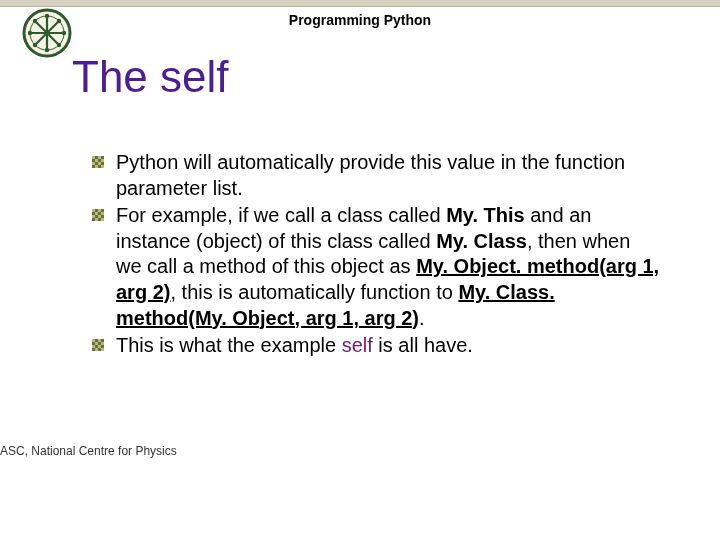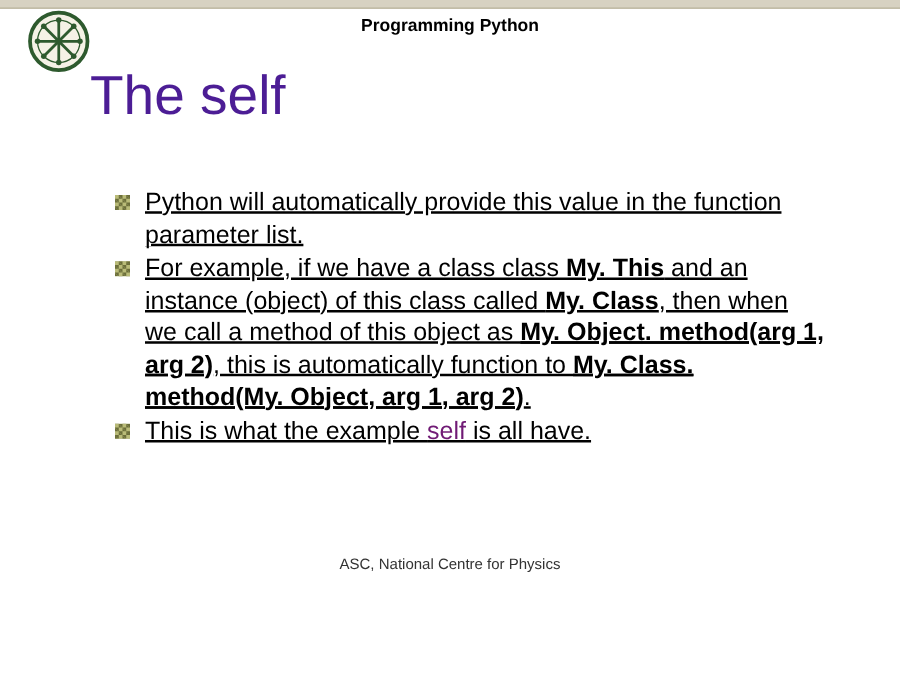--- a/index.html
+++ b/index.html
@@ -58,21 +58,20 @@
     left: 90px;
     right: 60px;
     font-size: 20px;
     line-height: 1.28;
     color: #000;
   }
   .bullet {
     position: relative;
     padding-left: 26px;
     margin-bottom: 2px;
-    text-decoration: underline;
   }
   .bullet::before {
     content: "";
     position: absolute;
     left: 2px;
     top: 6px;
     width: 12px;
     height: 12px;
     background:
       linear-gradient(45deg, #6b6e3a 25%, transparent 25%, transparent 75%, #6b6e3a 75%),
@@ -82,21 +81,20 @@
     background-color: #b9bb78;
   }
   .bullet b { font-weight: bold; }
   .ul { text-decoration: underline; font-weight: bold; }
   .self { color: #701a75; }
   .footer {
     position: absolute;
     bottom: 14px;
     left: 0;
     right: 0;
-    text-align: center;
     font-size: 12px;
     color: #333;
   }
 </style>
 </head>
 <body>
 
 <div class="slide">
 
   <div class="top-bar"></div>
@@ -129,21 +127,21 @@
 
   <div class="title">The self</div>
 
   <div class="body">
 
     <div class="bullet">
       <span>Python will automatically provide this value in the function parameter list.</span>
     </div>
 
     <div class="bullet">
-      <span>For example, if we have a class class </span><b>My. This</b><span> and an instance (object) of this class called </span><b>My. Class</b><span>, then when we call a method of this object as </span><span class="ul">My. Object. method(arg 1, arg 2)</span><span>, this is automatically function to </span><span class="ul">My. Class. method(My. Object, arg 1, arg 2)</span><span>.</span>
+      <span>For example, if we call a class called </span><b>My. This</b><span> and an instance (object) of this class called </span><b>My. Class</b><span>, then when we call a method of this object as </span><span class="ul">My. Object. method(arg 1, arg 2)</span><span>, this is automatically function to </span><span class="ul">My. Class. method(My. Object, arg 1, arg 2)</span><span>.</span>
     </div>
 
     <div class="bullet">
       <span>This is what the example </span><span class="self">self</span><span> is all have.</span>
     </div>
 
   </div>
 
   <div class="footer">ASC, National Centre for Physics</div>
 

